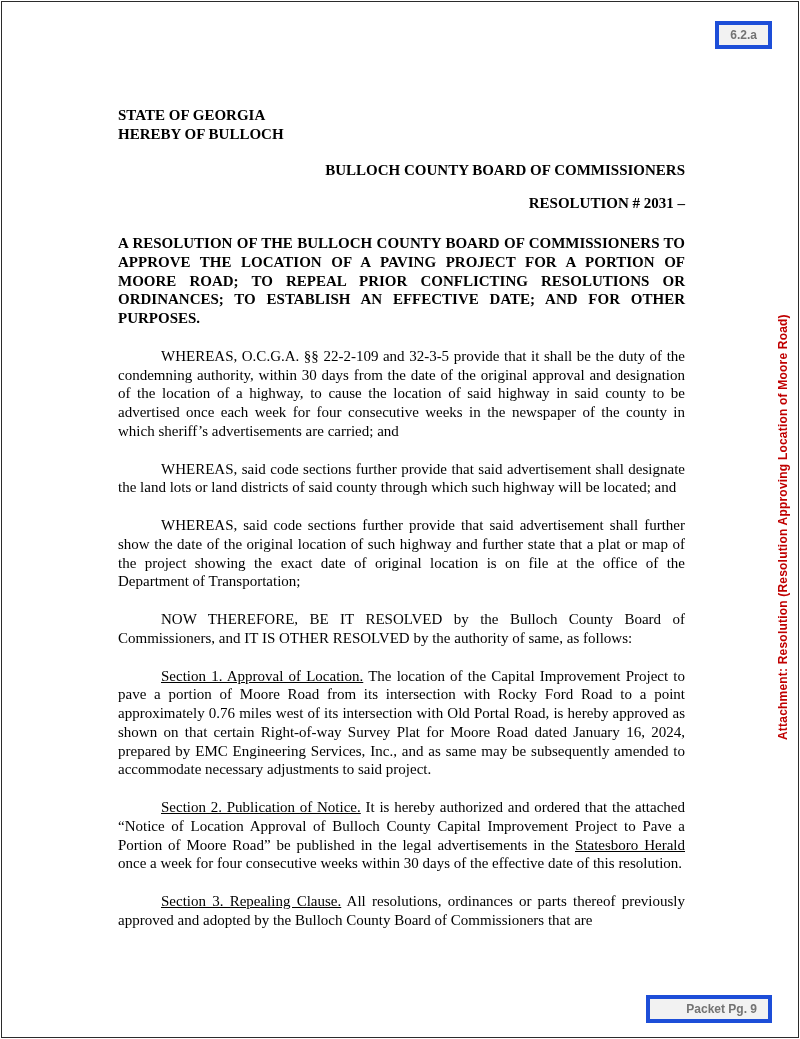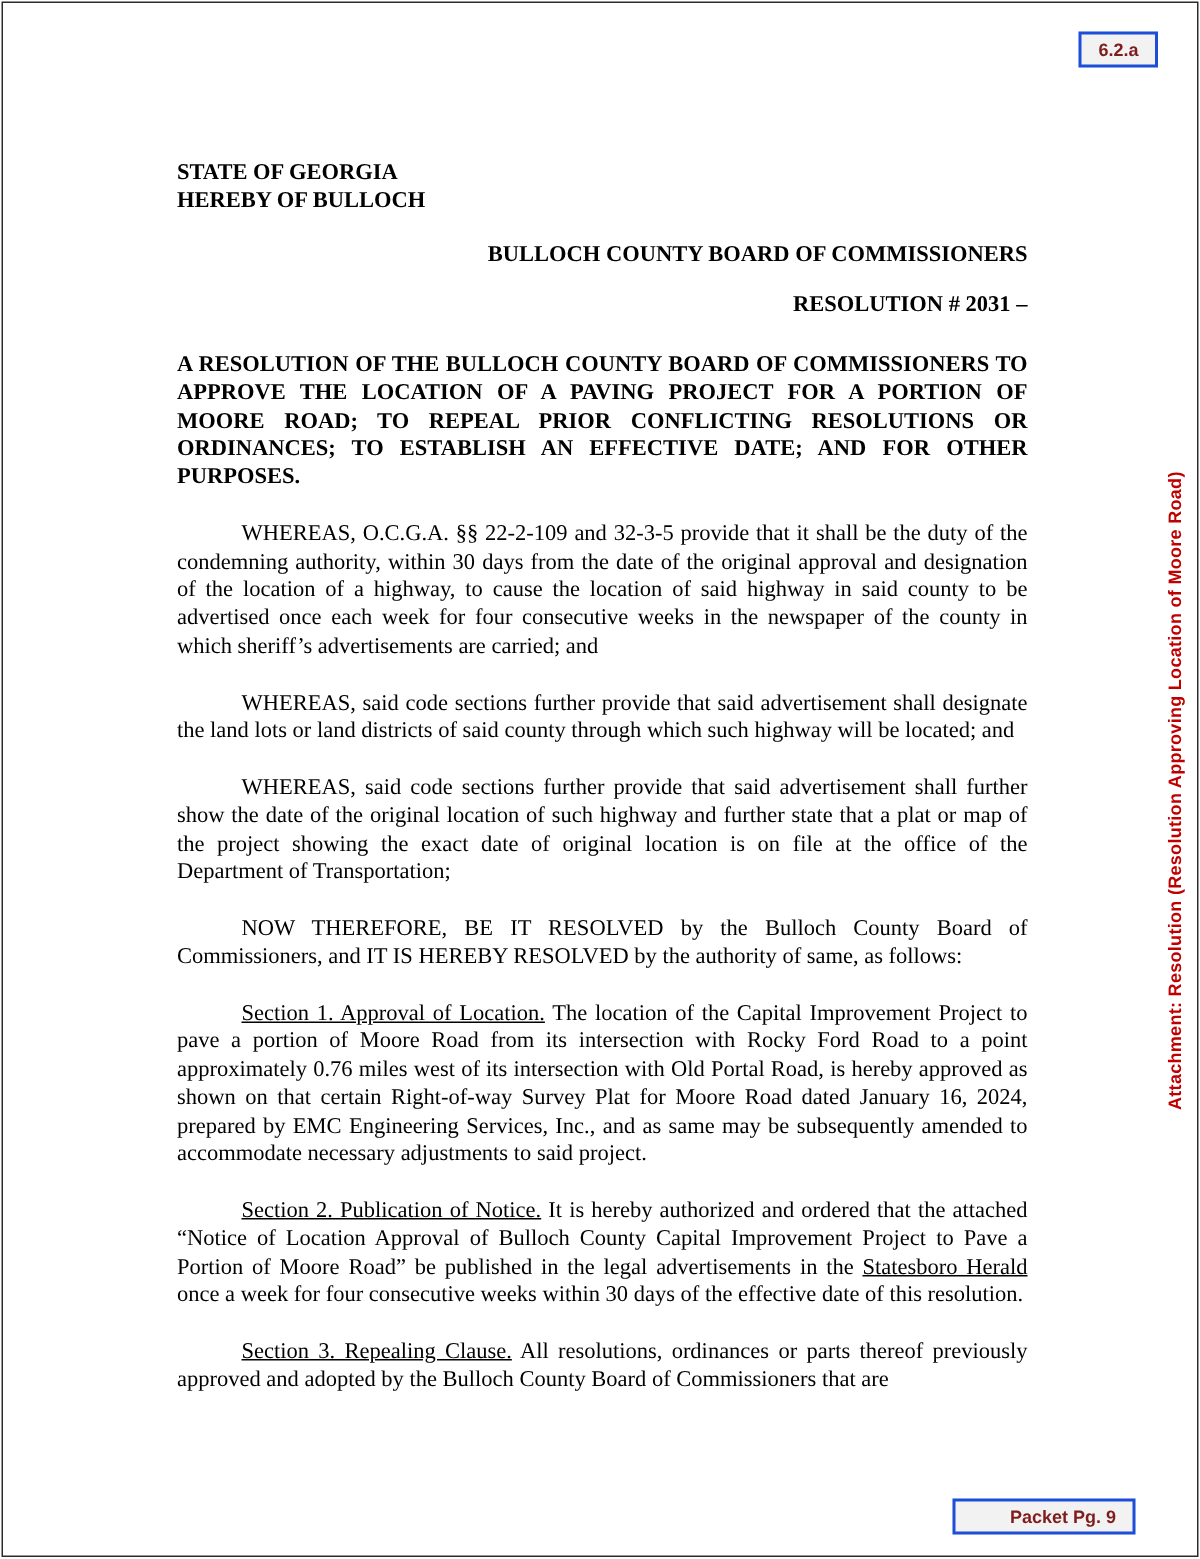--- a/index.html
+++ b/index.html
@@ -14,28 +14,28 @@
   .page-border {
     position: absolute; inset: 1px;
     border: 1px solid #2b2b2b;
     pointer-events: none;
   }
   .badge {
     position: absolute;
     font-family: "Liberation Sans", sans-serif;
     font-weight: bold;
     font-size: 12px;
-    border: 2px solid #1d4ed8;
+    border: 4px solid #1d4ed8;
     background: #f2f2f2;
     padding: 3px 11px;
-    color: #7f1d1d;
+    color: #737373;
     white-space: nowrap;
   }
   .badge-top { top: 21px; right: 28px; }
-  .badge-bottom { bottom: 16px; right: 43px; padding-left: 36px; }
+  .badge-bottom { bottom: 16px; right: 28px; padding-left: 36px; }
   .vertical-label {
     position: absolute;
     right: 10px; top: 295px; height: 465px;
     writing-mode: vertical-rl;
     transform: rotate(180deg);
     font-family: "Liberation Sans", sans-serif;
     font-weight: bold;
     font-size: 12px;
     color: #C00000;
     text-align: center;
@@ -77,21 +77,21 @@
     <div class="center-title org-title">BULLOCH COUNTY BOARD OF COMMISSIONERS</div>
 
     <div class="center-title res-num">RESOLUTION # 2031 –</div>
 
     <p class="intro">A RESOLUTION OF THE BULLOCH COUNTY BOARD OF COMMISSIONERS TO APPROVE THE LOCATION OF A PAVING PROJECT FOR A PORTION OF MOORE ROAD; TO REPEAL PRIOR CONFLICTING RESOLUTIONS OR ORDINANCES; TO ESTABLISH AN EFFECTIVE DATE; AND FOR OTHER PURPOSES.</p>
 
     <div>
         <p class="para indent"><span>WHEREAS, O.C.G.A. §§ 22-2-109 and 32-3-5 provide that it shall be the duty of the condemning authority, within 30 days from the date of the original approval and designation of the location of a highway, to cause the location of said highway in said county to be advertised once each week for four consecutive weeks in the newspaper of the county in which sheriff’s advertisements are carried; and</span></p>
         <p class="para indent"><span>WHEREAS, said code sections further provide that said advertisement shall designate the land lots or land districts of said county through which such highway will be located; and</span></p>
         <p class="para indent"><span>WHEREAS, said code sections further provide that said advertisement shall further show the date of the original location of such highway and further state that a plat or map of the project showing the exact date of original location is on file at the office of the Department of Transportation;</span></p>
-        <p class="para indent"><span>NOW THEREFORE, BE IT RESOLVED by the Bulloch County Board of Commissioners, and IT IS HEREBY RESOLVED by the authority of same, as follows:</span></p>
+        <p class="para indent"><span>NOW THEREFORE, BE IT RESOLVED by the Bulloch County Board of Commissioners, and IT IS OTHER RESOLVED by the authority of same, as follows:</span></p>
         <p class="para indent"><span class="u">Section 1.  Approval of Location.</span><span>  The location of the Capital Improvement Project to pave a portion of Moore Road from its intersection with Rocky Ford Road to a point approximately 0.76 miles west of its intersection with Old Portal Road, is hereby approved as shown on that certain Right-of-way Survey Plat for Moore Road dated January 16, 2024, prepared by EMC Engineering Services, Inc., and as same may be subsequently amended to accommodate necessary adjustments to said project.</span></p>
         <p class="para indent"><span class="u">Section 2.  Publication of Notice.</span><span>  It is hereby authorized and ordered that the attached “Notice of Location Approval of Bulloch County Capital Improvement Project to Pave a Portion of Moore Road” be published in the legal advertisements in the </span><span class="u">Statesboro Herald</span><span> once a week for four consecutive weeks within 30 days of the effective date of this resolution.</span></p>
         <p class="para indent"><span class="u">Section 3.  Repealing Clause.</span><span>  All resolutions, ordinances or parts thereof previously approved and adopted by the Bulloch County Board of Commissioners that are</span></p>
       </div>
   </div>
 
   <div class="badge badge-bottom">Packet Pg. 9</div>
 </div>
 
 </body></html>

